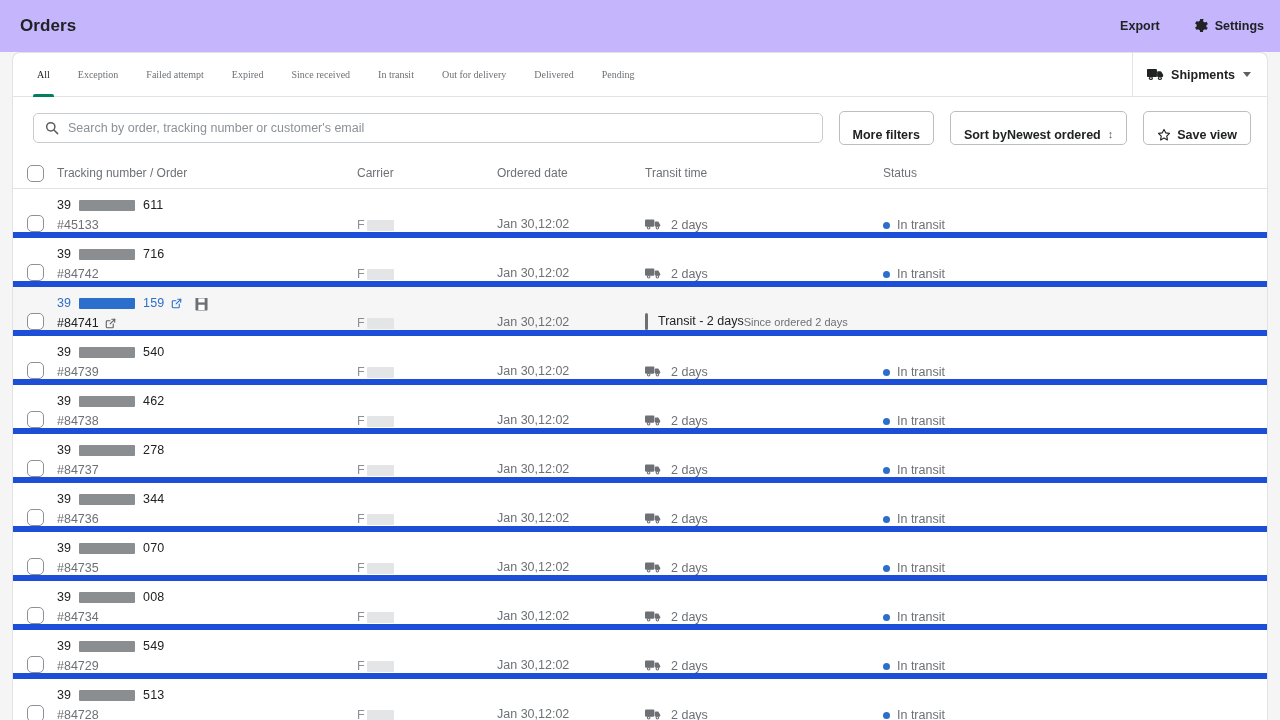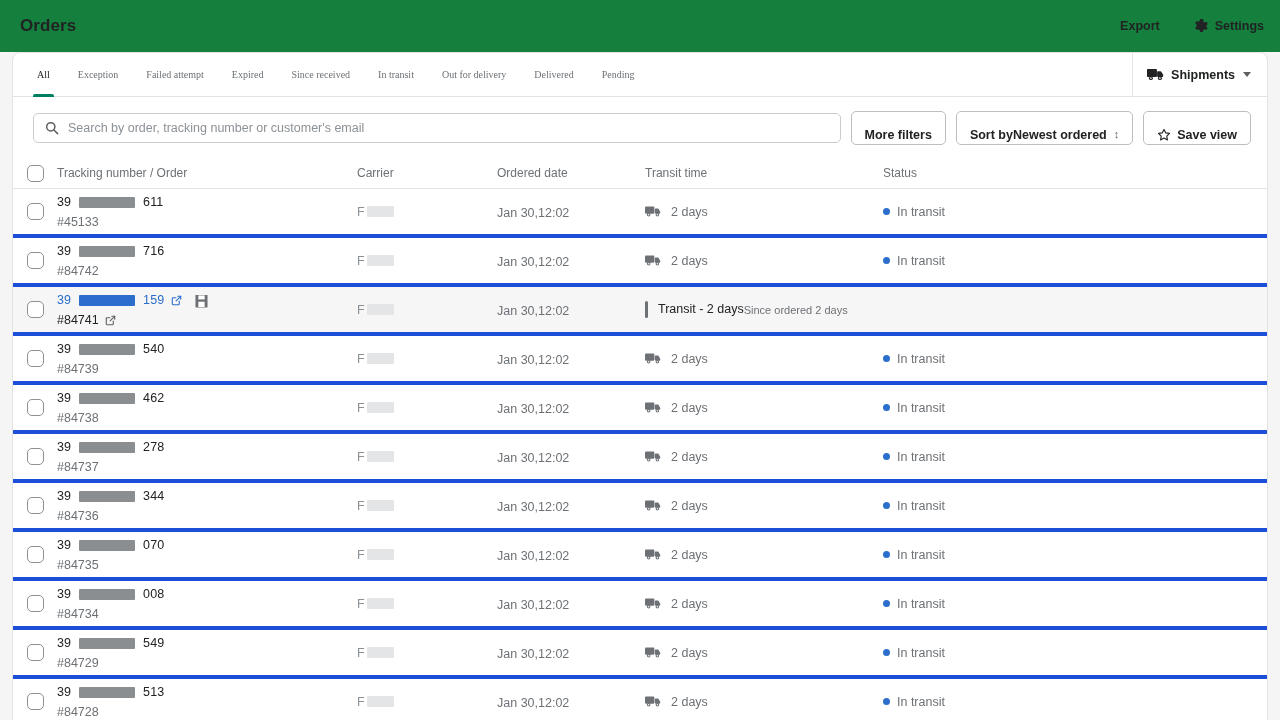--- a/index.html
+++ b/index.html
@@ -9,21 +9,21 @@
     font-family: "Liberation Sans", sans-serif;
     color: #202223;
     overflow: hidden;
   }
 
   
   .page-header {
     height: 52px;
     display: flex; align-items: center;
     padding: 0 16px 0 20px;
-    background: #15803d;
+    background: #c4b5fd;
   }
   .page-title { font-size: 17px; font-weight: 700; color: #202223; letter-spacing: .1px; }
   .header-actions { margin-left: auto; display: flex; align-items: center; gap: 34px; }
   .hdr-btn {
     display: flex; align-items: center; gap: 6px;
     font-size: 12.5px; font-weight: 700; color: #202223;
     background: none; border: none; cursor: pointer;
     font-family: inherit;
   }
   .gear-icon { display: inline-flex; width: 15px; height: 15px; }
@@ -81,21 +81,21 @@
     width: 0; height: 0;
     border-left: 4px solid transparent;
     border-right: 4px solid transparent;
     border-top: 5px solid #5c5f62;
     margin-left: 1px;
   }
 
   
   .filterbar {
     display: flex; align-items: center;
-    gap: 10px;
+    gap: 16px;
     padding: 14px 16px 13px 20px;
   }
   .search-wrap {
     flex: 1;
     display: flex; align-items: center;
     gap: 9px;
     height: 30px;
     padding: 0 11px;
     background: #fff;
     border: 1px solid #c9cccf;
@@ -118,22 +118,22 @@
     font-size: 12.5px; font-weight: 700; color: #202223;
     cursor: pointer; white-space: nowrap;
     font-family: inherit;
   }
   .sort-arrows { font-size: 11px; color: #5c5f62; margin-left: 1px; }
   .star-icon { width: 14px; height: 14px; display: inline-flex; }
 
   
   .table { flex: 1; overflow: hidden; }
   .trow {
-    display: flex; align-items: center;
-    border-bottom: 4px solid #1d4ed8;
+    display: flex; align-items: flex-end;
+    border-bottom: 6px solid #1d4ed8;
     min-height: 49px;
   }
   .thead {
     min-height: 31px;
     border-bottom: 1px solid #e3e3e3;
     align-items: center;
   }
   .thead .cell { font-size: 12px; color: #6d7175; }
   .trow.highlight { background: #f6f6f7; min-height: 49px; }
 

